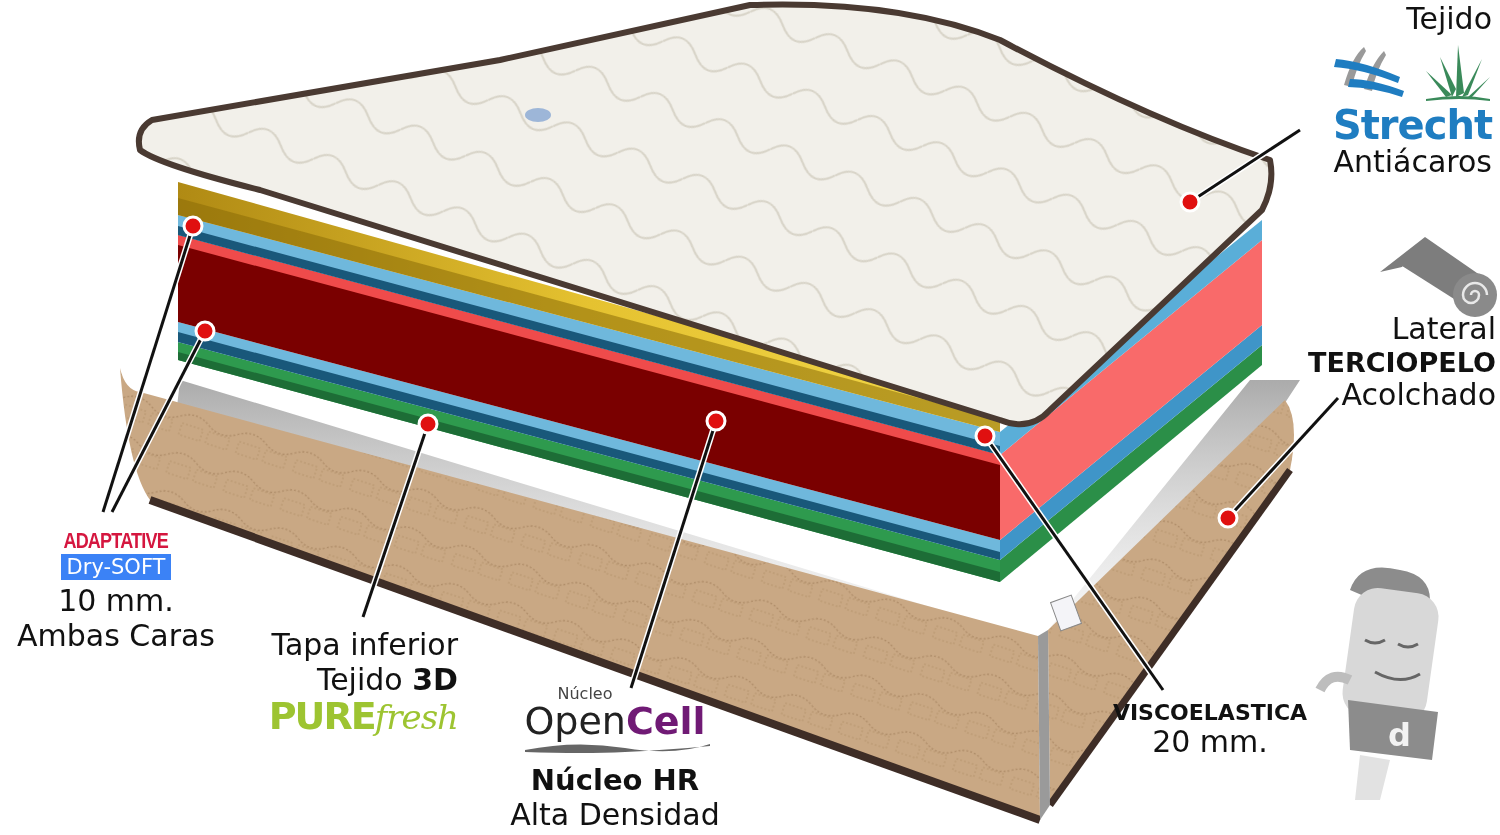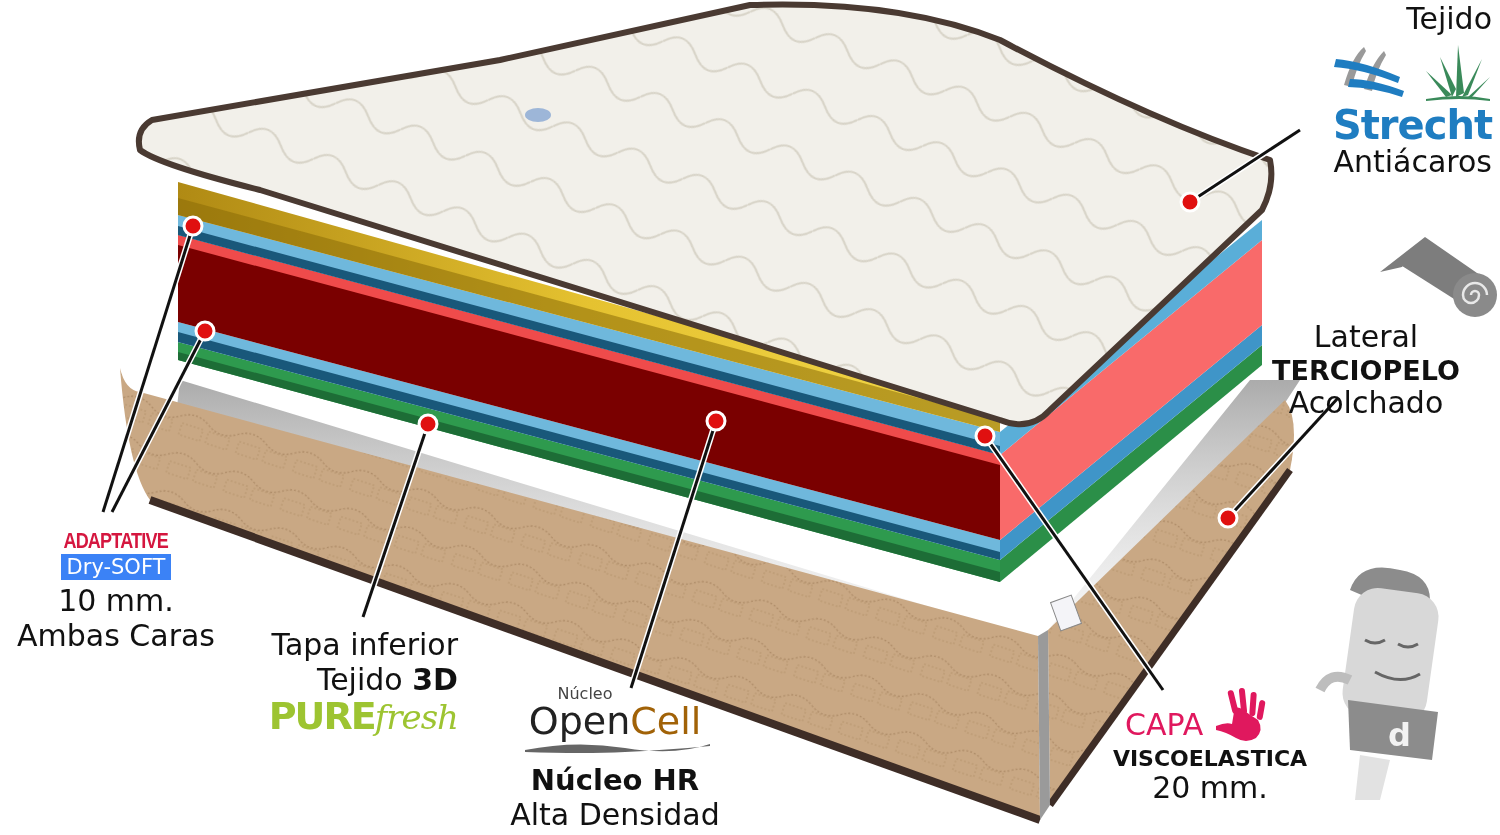--- a/index.html
+++ b/index.html
@@ -9,39 +9,39 @@
   .lbl { position:absolute; text-align:center; line-height:1.15; }
   .reg { font-size:30px; color:#111; }
   .bold { font-weight:bold; }
 
   
   #lbl-tejido { right:8px; top:2px; width:200px; text-align:right; }
   #lbl-tejido .strecht { font-size:40px; font-weight:bold; color:#1f7dc1; letter-spacing:-1px; line-height:1.0; }
   #lbl-tejido .icons { height:68px; position:relative; }
 
   
-  #lbl-lateral { right:4px; top:320px; width:260px; text-align:center; }
+  #lbl-lateral { right:4px; top:312px; width:260px; text-align:right; }
   #lbl-lateral .strong { font-weight:bold; font-size:27px; }
 
   
   #lbl-adapt { left:11px; top:528px; width:210px; }
   #lbl-adapt .adapt { font-family:"Liberation Sans",sans-serif; font-weight:bold; font-size:22px; color:#d5163f;
                       letter-spacing:-1px; transform:scaleX(0.82); display:inline-block; }
   #lbl-adapt .dry { display:inline-block; background:#3b82f6; color:#fff; font-size:21px; padding:1px 6px; margin-top:1px; }
 
   
   #lbl-tapa { left:240px; top:628px; width:218px; text-align:right; }
   #lbl-tapa .pure { font-size:38px; font-weight:bold; color:#9dc431; letter-spacing:-2px; line-height:1.05; }
   #lbl-tapa .fresh { font-family:"DejaVu Serif",serif; font-style:italic; font-weight:normal; font-size:34px; color:#9dc431; letter-spacing:-1px; }
 
   
   #lbl-core { left:495px; top:686px; width:240px; }
   #lbl-core .small { font-size:16px; color:#444; margin-left:-60px; line-height:1; }
   #lbl-core .open { font-size:38px; line-height:1.0; color:#222; }
-  #lbl-core .cell { font-weight:normal; color:#a16207; }
+  #lbl-core .cell { font-weight:bold; color:#701a75; }
   #lbl-core .swoosh { height:14px; }
   #lbl-core .hr { font-weight:bold; font-size:29px; margin-top:6px; }
 
   
   #lbl-capa { left:1110px; top:700px; width:200px; }
   #lbl-capa .capa { font-size:30px; color:#e0185e; display:inline-block; }
   #lbl-capa .visco { font-weight:bold; font-size:22px; letter-spacing:0px; }
 </style>
 </head>
 <body>
@@ -213,27 +213,15 @@
   <div class="small">Núcleo</div>
   <div class="open"><span>Open</span><span class="cell">Cell</span></div>
   <svg class="swoosh" width="200" height="14" viewBox="0 0 200 14">
       <path d="M10 10 Q60 0 110 8 T195 4 L195 6 Q150 10 110 12 T10 12 Z" fill="#666"></path>
     </svg>
   <div class="reg hr">Núcleo HR</div>
   <div class="reg">Alta Densidad</div>
 </div>
 
 <div class="lbl" id="lbl-capa">
-  <div style="position:relative; height:46px;">
-    <span class="capa" style="position:absolute; left:15px; top:8px;">CAPA</span>
-    <svg width="56" height="58" viewBox="0 0 56 58" style="position:absolute; left:102px; top:-14px;">
-      <g fill="#e0185e">
-        <path d="M4 40 Q14 36 20 38 L22 26 Q22 20 28 22 L46 34 Q52 44 44 52 Q34 58 24 52 Q14 46 4 44 Z"></path>
-        <rect x="18" y="4" width="6" height="24" rx="3" transform="rotate(-14 21 16)"></rect>
-        <rect x="28" y="2" width="6" height="26" rx="3" transform="rotate(-6 31 15)"></rect>
-        <rect x="38" y="6" width="6" height="24" rx="3" transform="rotate(4 41 18)"></rect>
-        <rect x="46" y="14" width="6" height="20" rx="3" transform="rotate(10 49 24)"></rect>
-      </g>
-    </svg>
-  </div>
   <div class="visco">VISCOELASTICA</div>
   <div class="reg">20 mm.</div>
 </div>
 
 </body></html>

